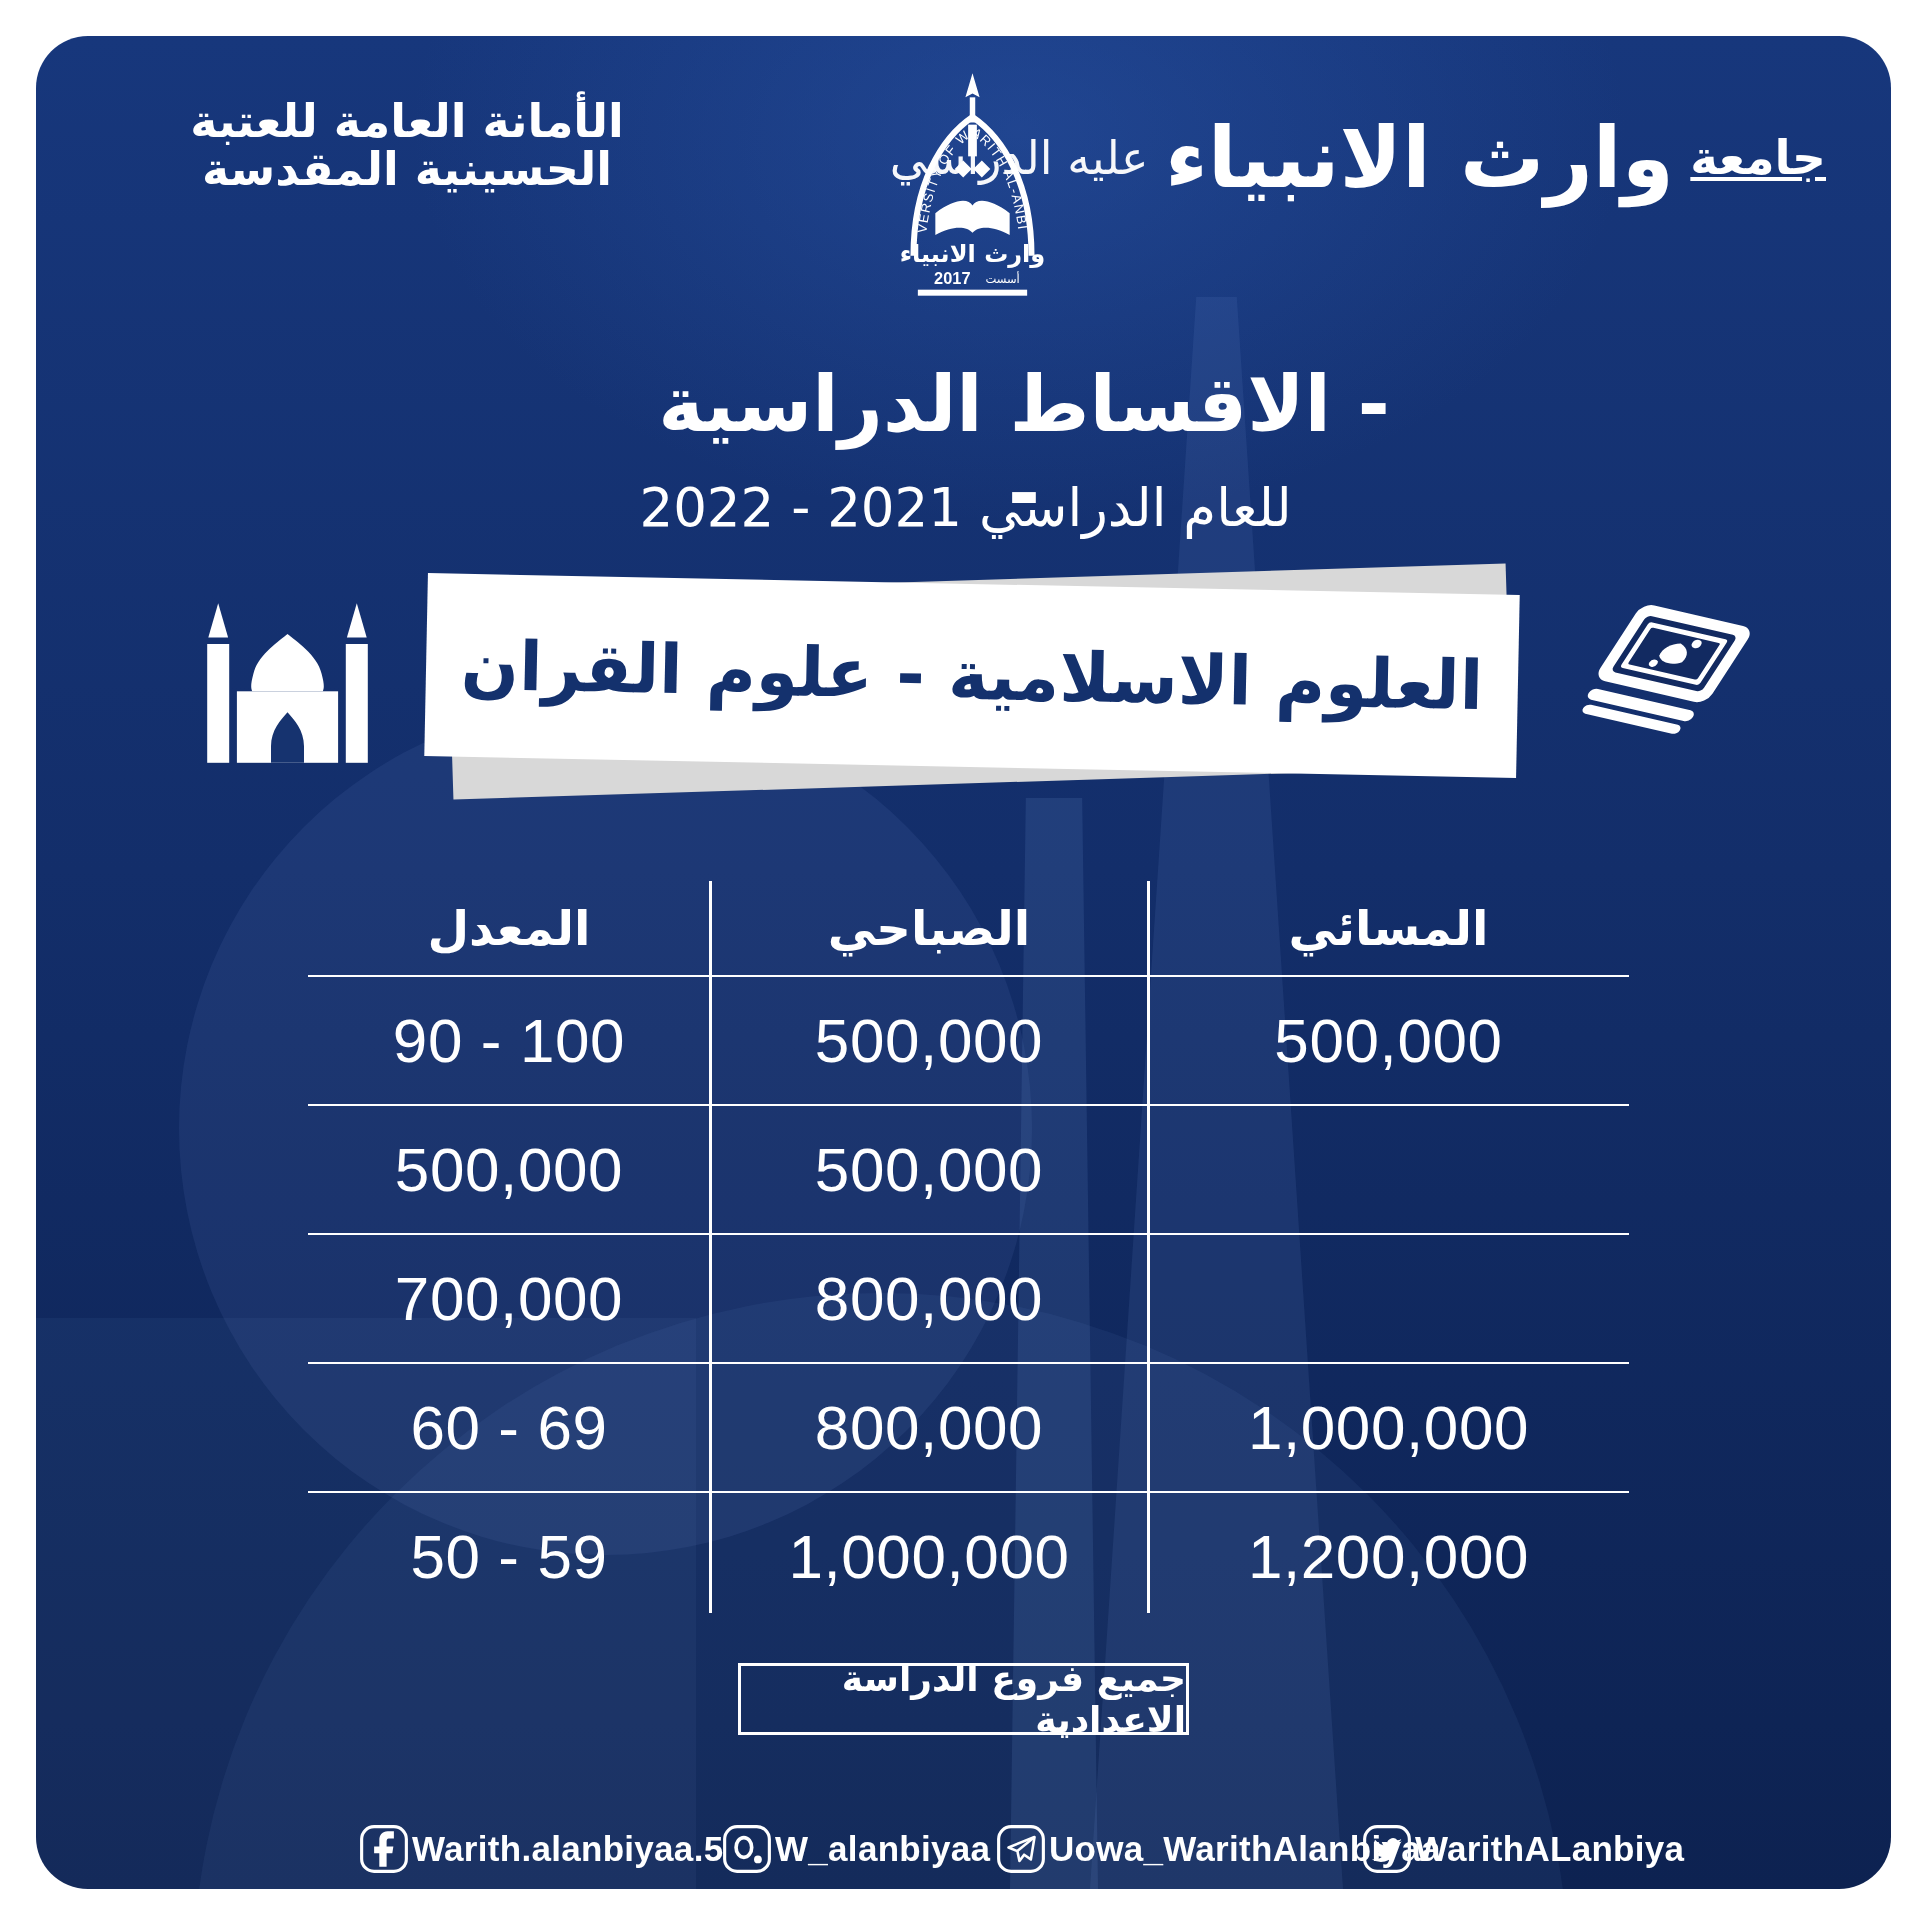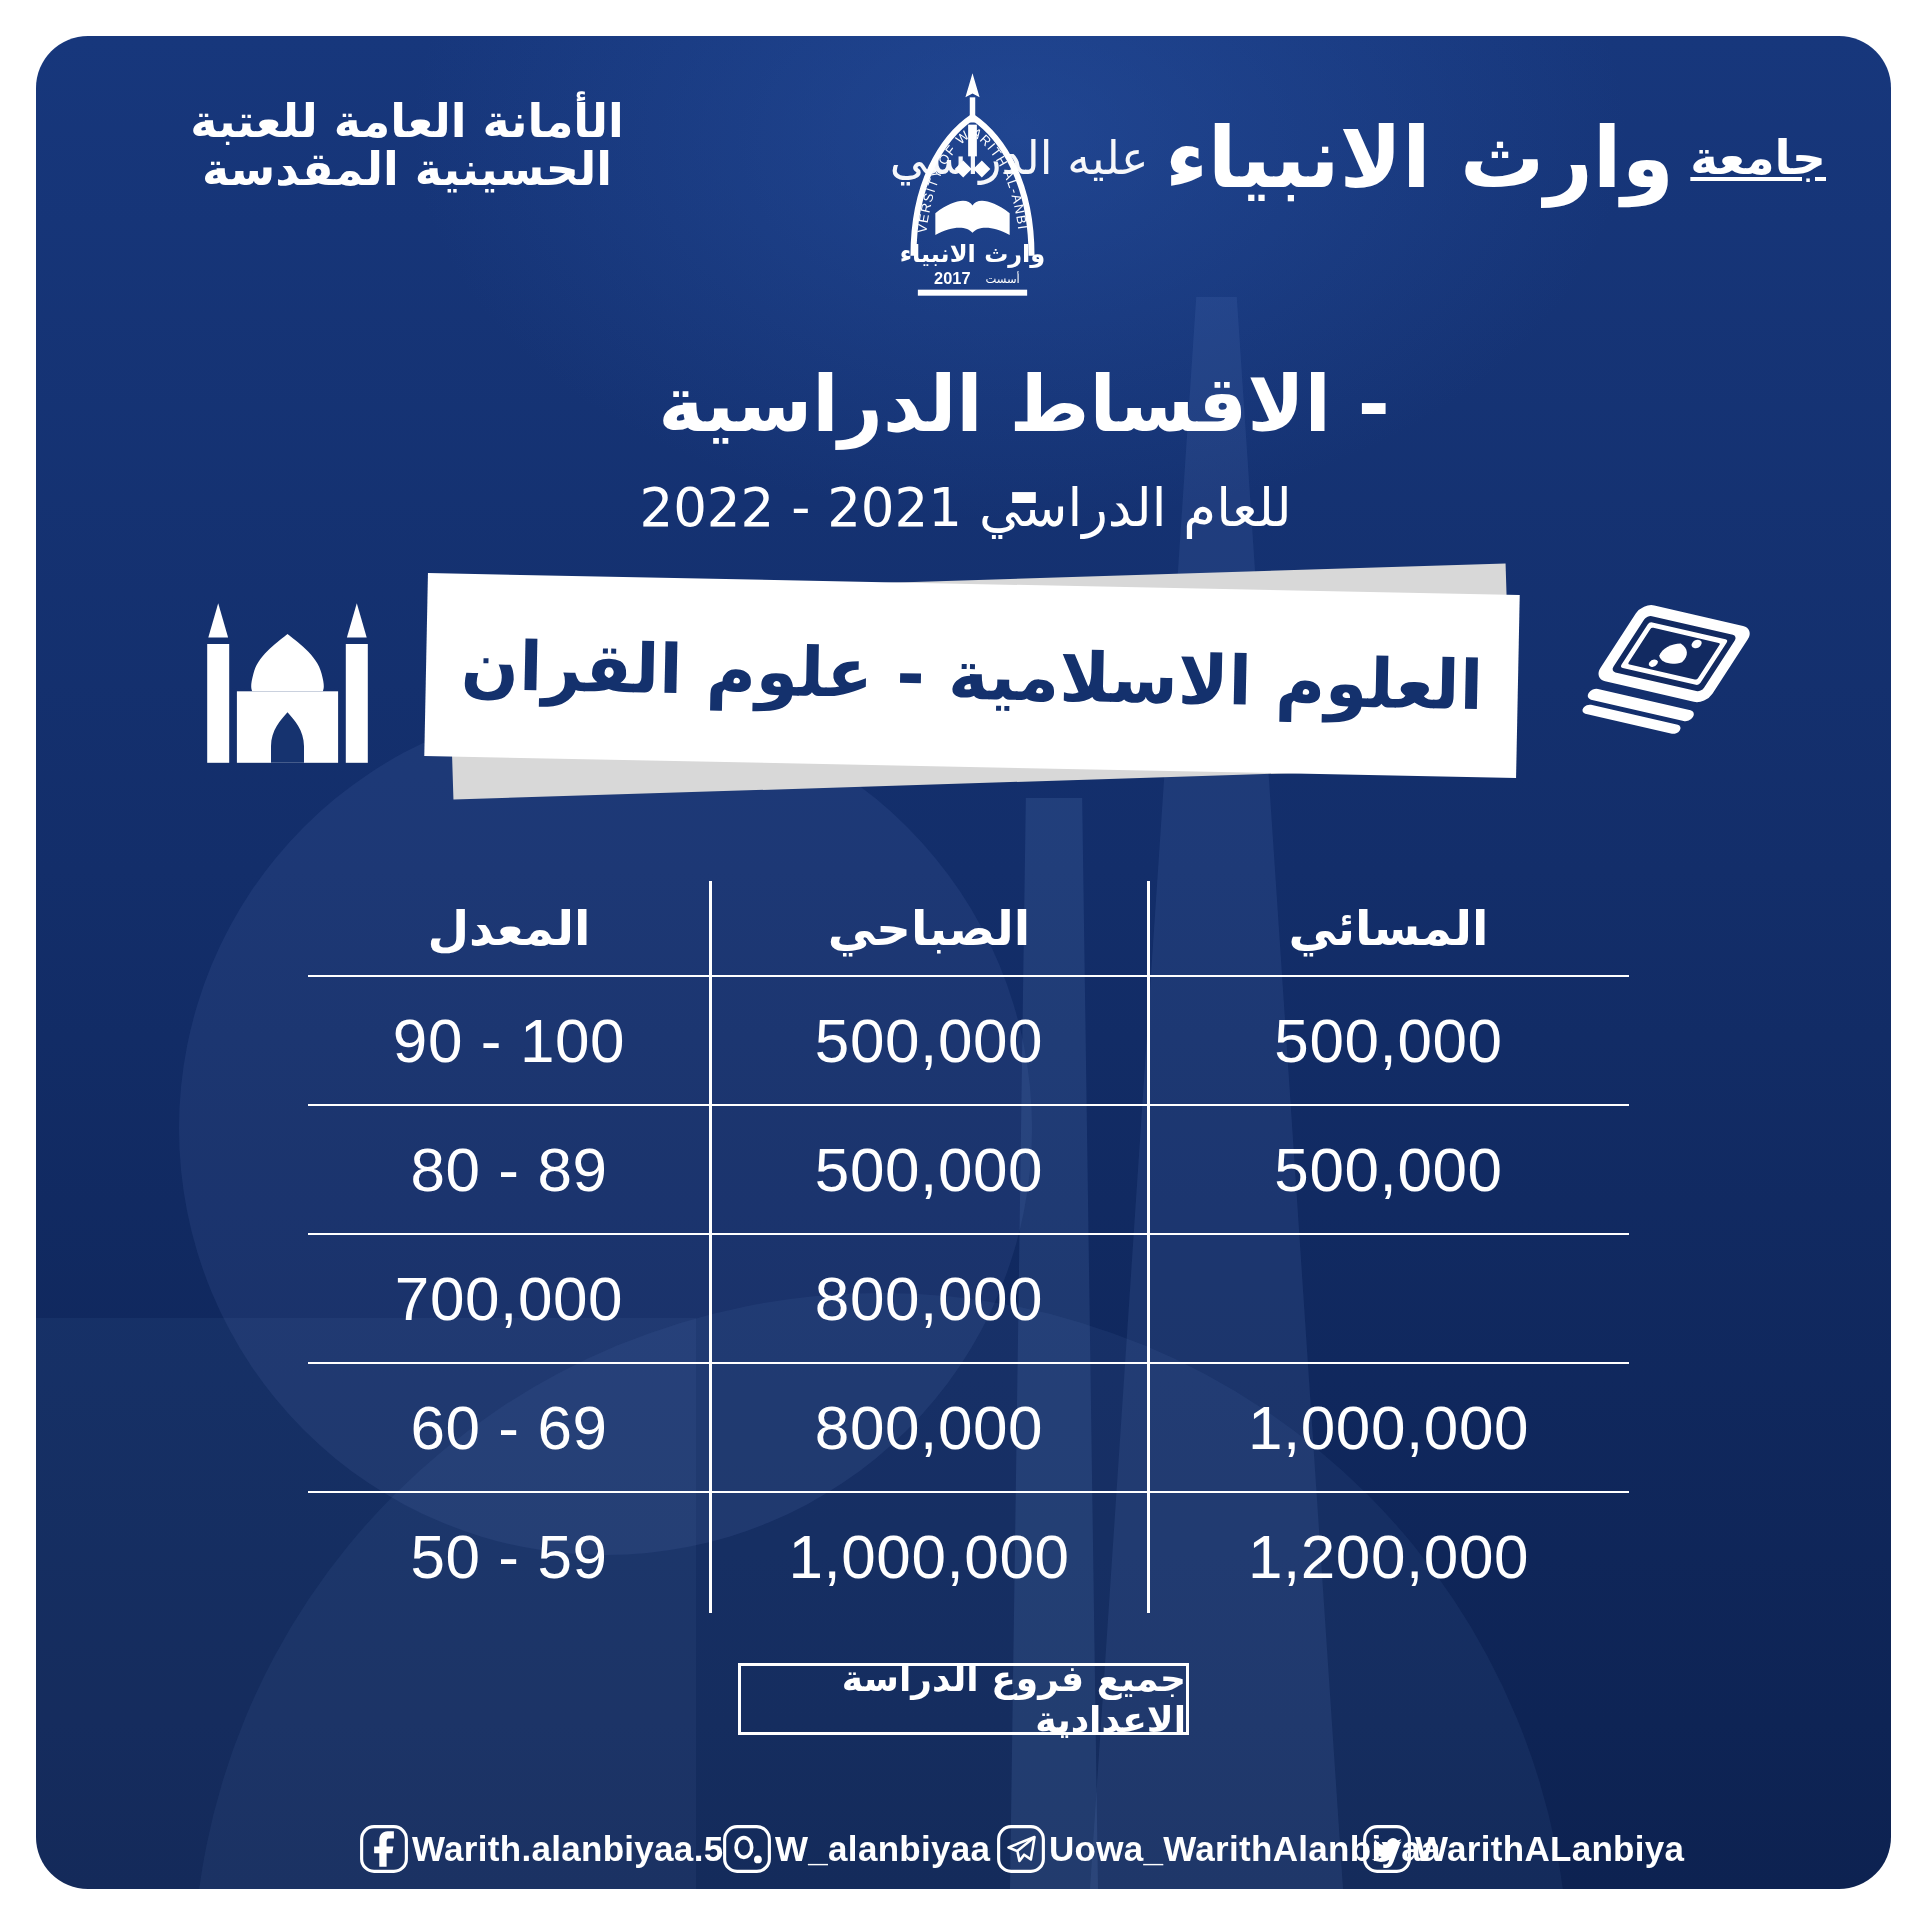--- a/index.html
+++ b/index.html
@@ -166,21 +166,20 @@
       <div class="cell hd">الصباحي</div>
       <div class="cell hd">المسائي</div>
     </div>
 
     <div class="trow sep">
       <div class="cell range">90 - 100</div>
       <div class="cell num">500,000</div>
       <div class="cell num">500,000</div>
     </div>
     <div class="trow sep">
-      <div class="cell range">80 - 89</div>
       <div class="cell num">500,000</div>
       <div class="cell num">500,000</div>
     </div>
     <div class="trow sep">
       <div class="cell num">700,000</div>
       <div class="cell num">800,000</div>
     </div>
     <div class="trow sep">
       <div class="cell range">60 - 69</div>
       <div class="cell num">800,000</div>

